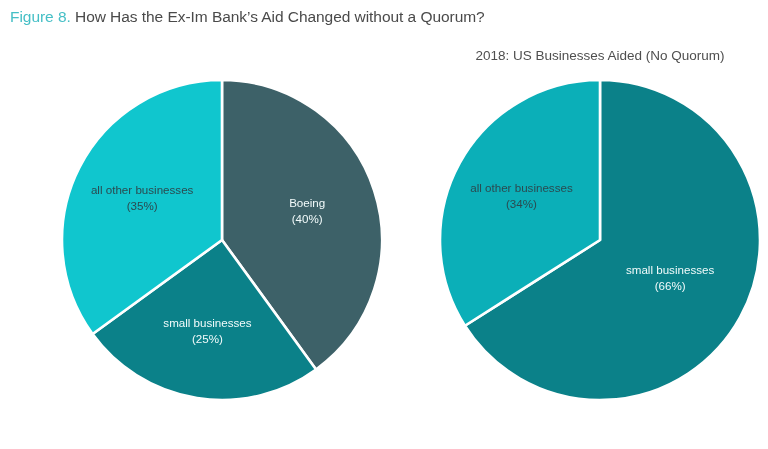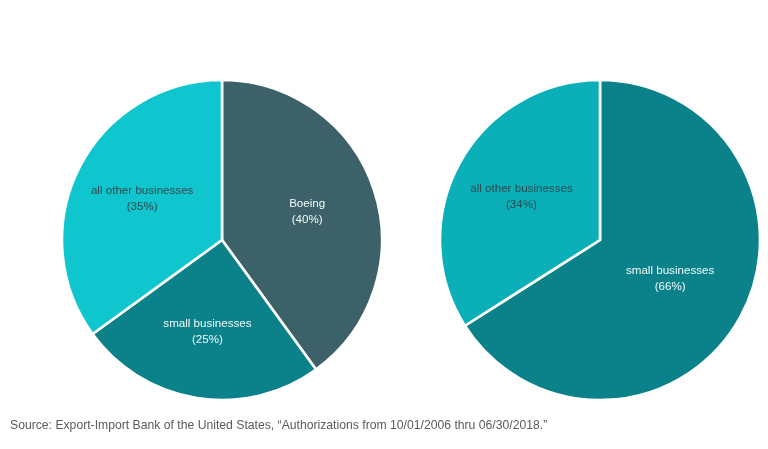--- a/index.html
+++ b/index.html
@@ -97,22 +97,27 @@
     font-size: 12.2px;
     color: #5a5a5a;
     white-space: nowrap;
   }
 </style>
 </head>
 <body>
 
 <div class="figure-root">
 
+  <div class="title-bar">
+    <span class="title-figure-no">Figure 8.</span>
+    <span class="title-text">How Has the Ex-Im Bank’s Aid Changed without a Quorum?</span>
+  </div>
 
 
+  <div class="chart-subtitle" id="subtitle-right">2018: US Businesses Aided (No Quorum)</div>
 
   <div class="pie-panel" id="pie-panel-left">
     <svg class="pie-svg" id="svg-pie-2014" viewBox="0 0 324 324" xmlns="http://www.w3.org/2000/svg">
         <path d="M 162 162 L 162.000 2.000 A 160 160 0 0 1 256.046 291.443 Z" fill="#3d6168" stroke="#ffffff" stroke-width="2.6" stroke-linejoin="round"></path>
         <path d="M 162 162 L 256.046 291.443 A 160 160 0 0 1 32.557 256.046 Z" fill="#0b8189" stroke="#ffffff" stroke-width="2.6" stroke-linejoin="round"></path>
         <path d="M 162 162 L 32.557 256.046 A 160 160 0 0 1 162.000 2.000 Z" fill="#10c6ce" stroke="#ffffff" stroke-width="2.6" stroke-linejoin="round"></path>
         <text class="slice-label light" x="247.21" y="126.31">Boeing</text>
         <text class="slice-label light" x="247.21" y="142.31">(40%)</text>
         <text class="slice-label light" x="147.48" y="245.66">small businesses</text>
         <text class="slice-label light" x="147.48" y="261.66">(25%)</text>
@@ -125,15 +130,14 @@
     <svg class="pie-svg" id="svg-pie-2018" viewBox="0 0 324 324" xmlns="http://www.w3.org/2000/svg">
         <path d="M 162 162 L 162.000 2.000 A 160 160 0 1 1 26.908 247.732 Z" fill="#0b8189" stroke="#ffffff" stroke-width="2.6" stroke-linejoin="round"></path>
         <path d="M 162 162 L 26.908 247.732 A 160 160 0 0 1 162.000 2.000 Z" fill="#0bafb8" stroke="#ffffff" stroke-width="2.6" stroke-linejoin="round"></path>
         <text class="slice-label light" x="232.10" y="192.54">small businesses</text>
         <text class="slice-label light" x="232.10" y="208.54">(66%)</text>
         <text class="slice-label dark" x="83.48" y="110.83">all other businesses</text>
         <text class="slice-label dark" x="83.48" y="126.83">(34%)</text>
       </svg>
   </div>
 
-  <div class="source-note">Source: Export-Import Bank of the United States, “Authorizations from 10/01/2006 thru 06/30/2018.”</div>
 
 </div>
 
 </body></html>

